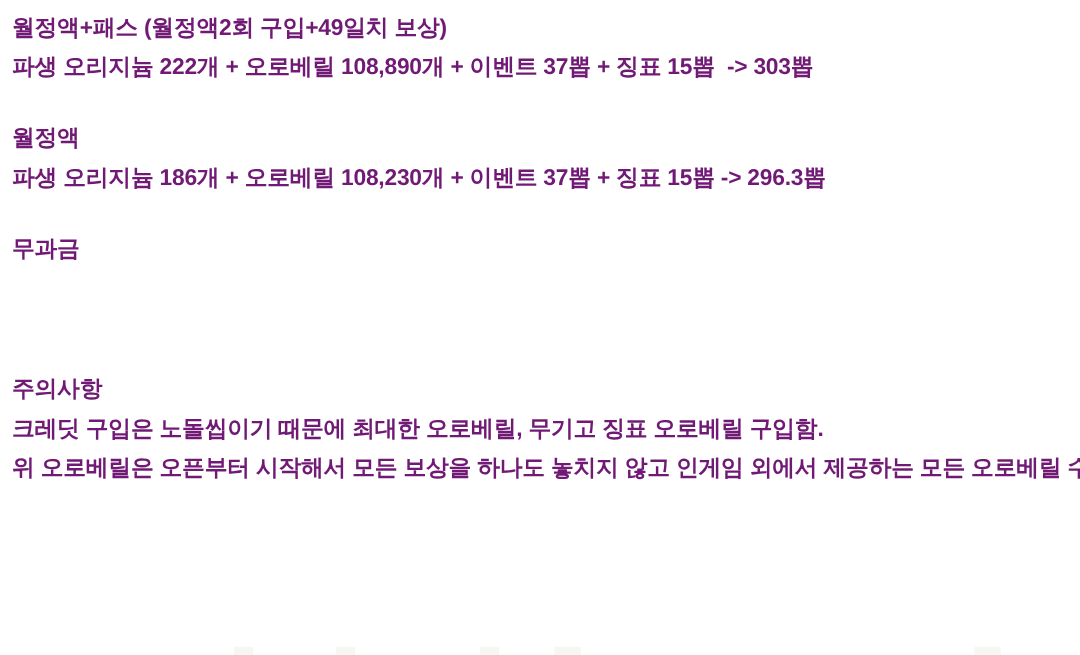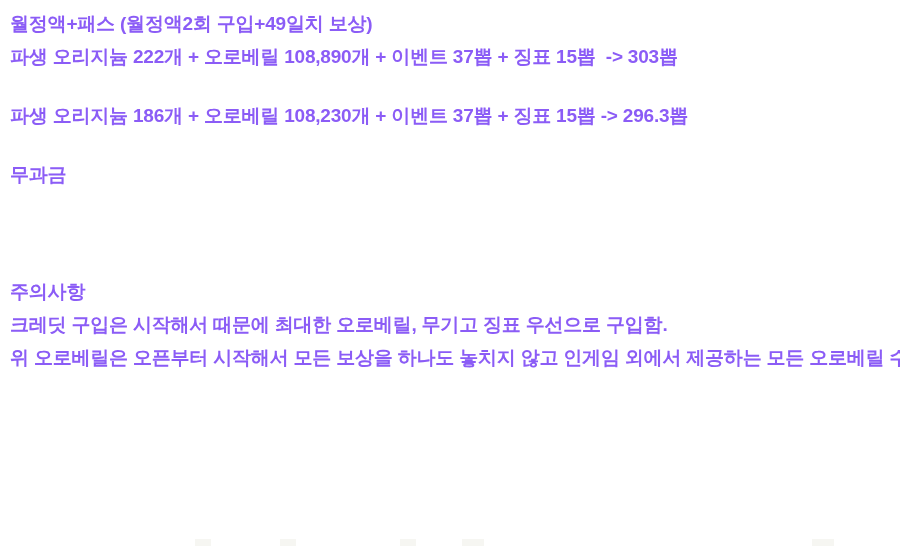--- a/index.html
+++ b/index.html
@@ -16,21 +16,21 @@
   .doc {
     position: absolute;
     top: 0;
     left: 0;
     width: 900px;
     height: 546px;
     padding: 7px 10px 0 10px;
     box-sizing: border-box;
     font-family: "Liberation Sans", "DejaVu Sans", sans-serif;
     font-weight: 700;
-    color: #8b5cf6;
+    color: #701a75;
     background: #ffffff;
   }
   .line {
     font-size: 19px;
     line-height: 33px;
     white-space: pre;
     letter-spacing: -0.2px;
   }
   .section {
     margin: 0 0 26px 0;
@@ -67,30 +67,31 @@
 <body>
 
 <div class="doc">
 
   <div class="section">
     <div class="line">월정액+패스 (월정액2회 구입+49일치 보상)</div>
     <div class="line">파생 오리지늄 222개 + 오로베릴 108,890개 + 이벤트 37뽑 + 징표 15뽑  -&gt; 303뽑</div>
   </div>
 
   <div class="section">
+    <div class="line">월정액</div>
     <div class="line">파생 오리지늄 186개 + 오로베릴 108,230개 + 이벤트 37뽑 + 징표 15뽑 -&gt; 296.3뽑</div>
   </div>
 
   <div class="section">
     <div class="line">무과금</div>
   </div>
 
   <div class="notes">
     <div class="line">주의사항</div>
-    <div class="line">크레딧 구입은 시작해서 때문에 최대한 오로베릴, 무기고 징표 우선으로 구입함.</div>
+    <div class="line">크레딧 구입은 노돌씹이기 때문에 최대한 오로베릴, 무기고 징표 오로베릴 구입함.</div>
     <div class="line">위 오로베릴은 오픈부터 시작해서 모든 보상을 하나도 놓치지 않고 인게임 외에서 제공하는 모든 오로베릴 수급처</div>
   </div>
 
   <div class="clipped-next-line">
     <span></span>
       <span></span>
       <span></span>
       <span></span>
       <span></span>
   </div>

